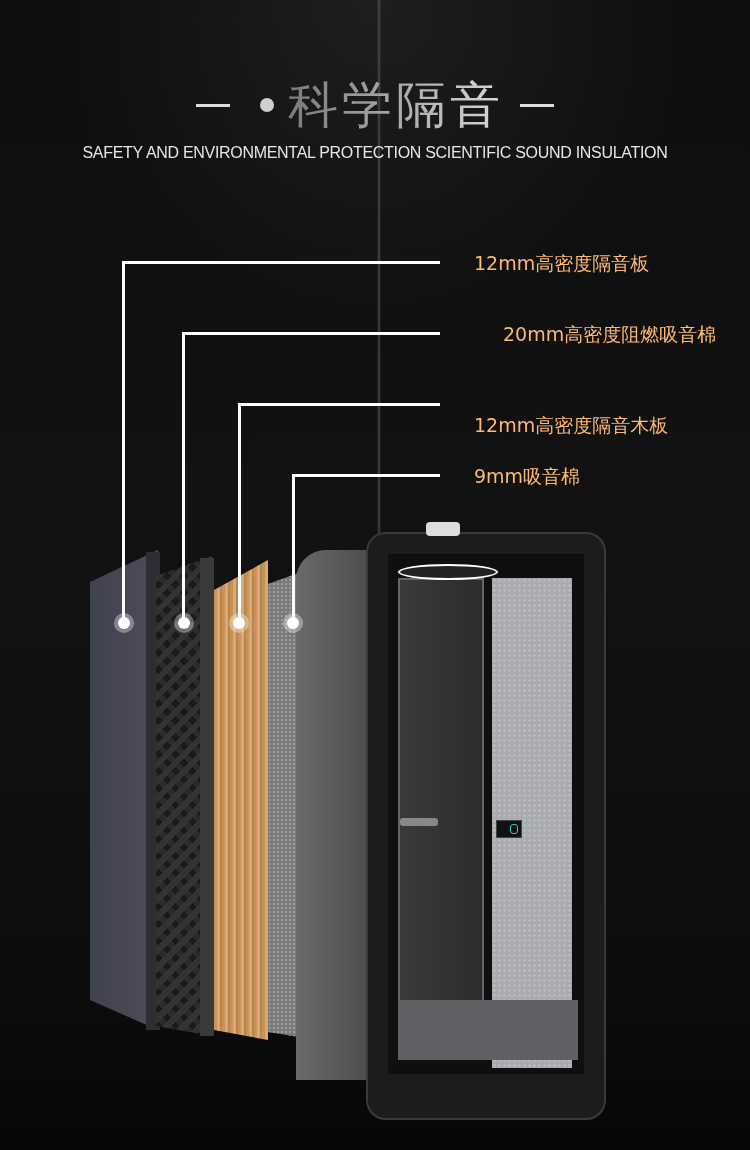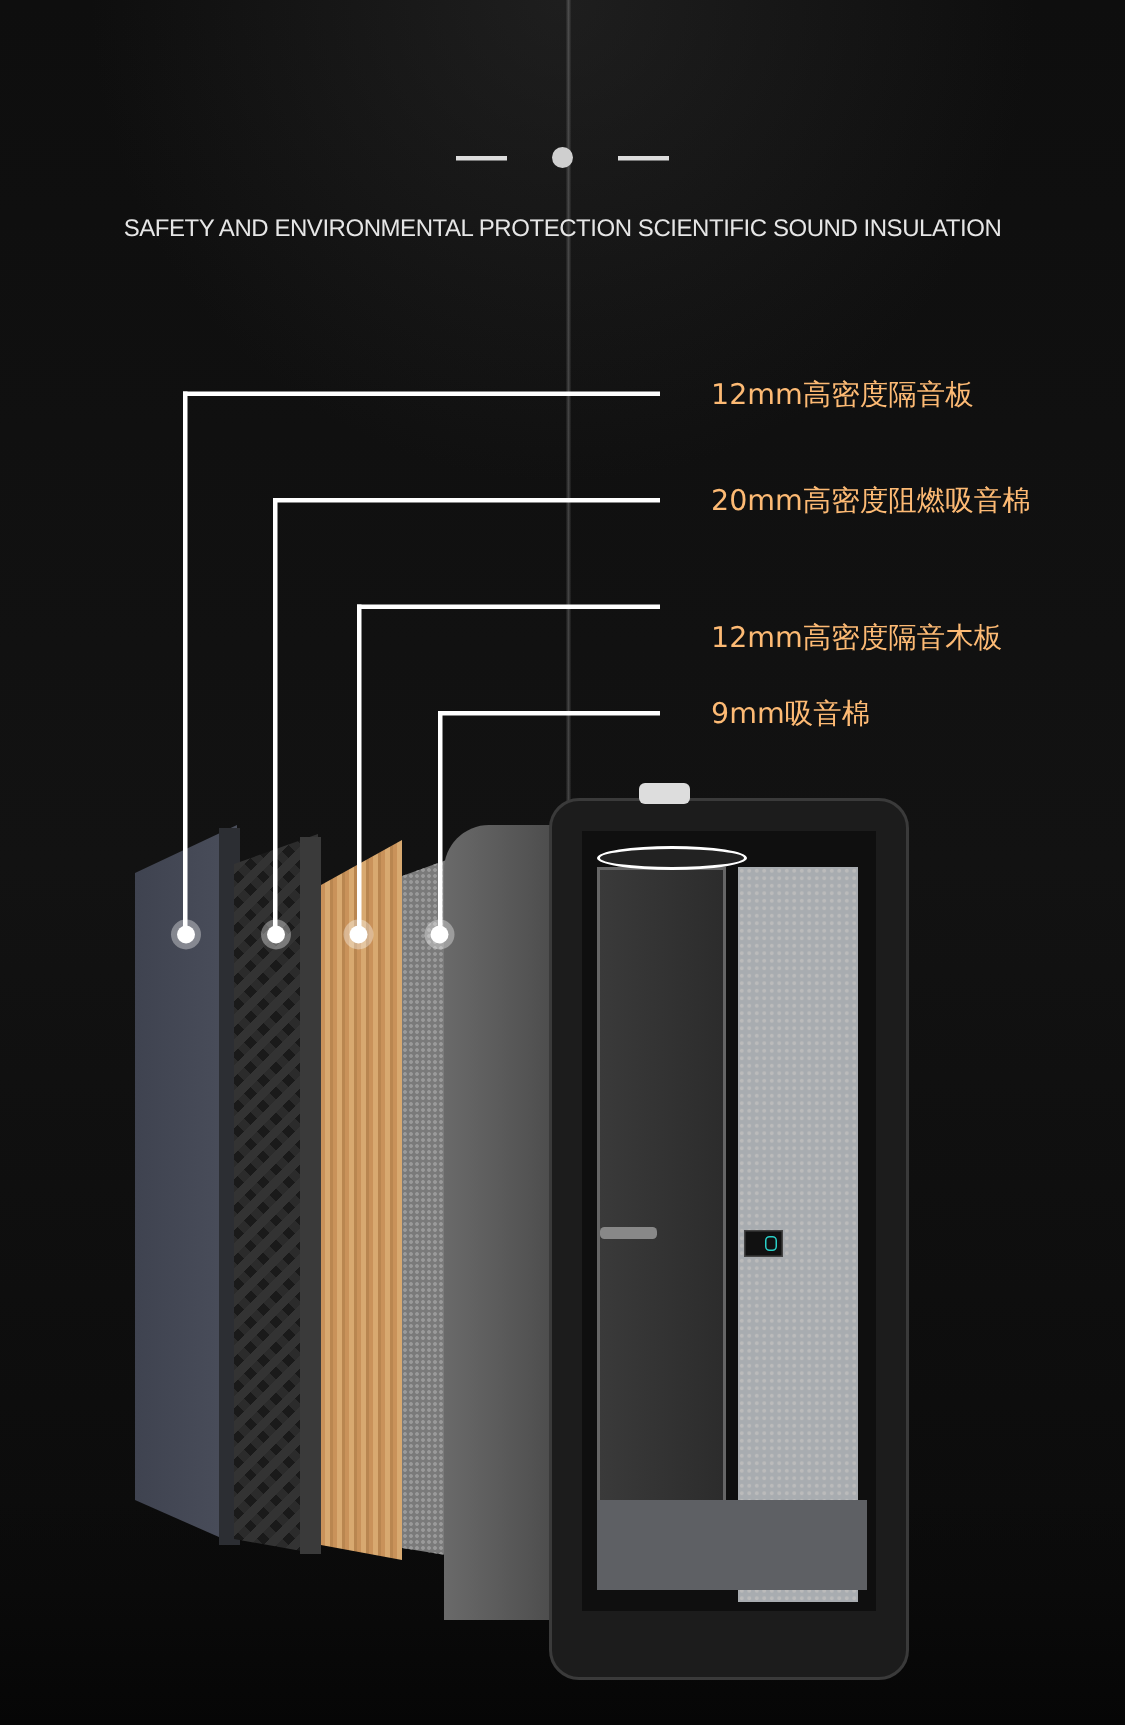--- a/index.html
+++ b/index.html
@@ -44,20 +44,21 @@
 </head>
 <body>
 
 <div class="bg"></div>
 <div class="beam"></div>
 <div class="floor"></div>
 
 <div class="title-row">
   <div class="dash"></div>
   <div class="dot"></div>
+  <span class="t2">科学隔音</span>
   <div class="dash"></div>
 </div>
 <div class="subtitle">SAFETY AND ENVIRONMENTAL PROTECTION SCIENTIFIC SOUND INSULATION</div>
 
 <div class="panel p1"></div>
 <div class="panel p1s"></div>
 <div class="panel p2"></div>
 <div class="panel p2s"></div>
 <div class="panel p3"></div>
 <div class="panel p4"></div>
@@ -87,15 +88,15 @@
 
 <div class="hline" style="left:238px;top:403px;width:202px;"></div>
 <div class="vline" style="left:238px;top:403px;height:220px;"></div>
 <div class="node" style="left:233px;top:617px;"></div>
 
 <div class="hline" style="left:292px;top:474px;width:148px;"></div>
 <div class="vline" style="left:292px;top:474px;height:149px;"></div>
 <div class="node" style="left:287px;top:617px;"></div>
 
 <div class="label" style="top:251px;">12mm高密度隔音板</div>
-<div class="label" style="top:322px;">20mm高密度阻燃吸音棉</div>
+<div class="label" style="top:322px;margin-left:29px;">20mm高密度阻燃吸音棉</div>
 <div class="label" style="top:413px;">12mm高密度隔音木板</div>
 <div class="label" style="top:464px;">9mm吸音棉</div>
 
 </body></html>

